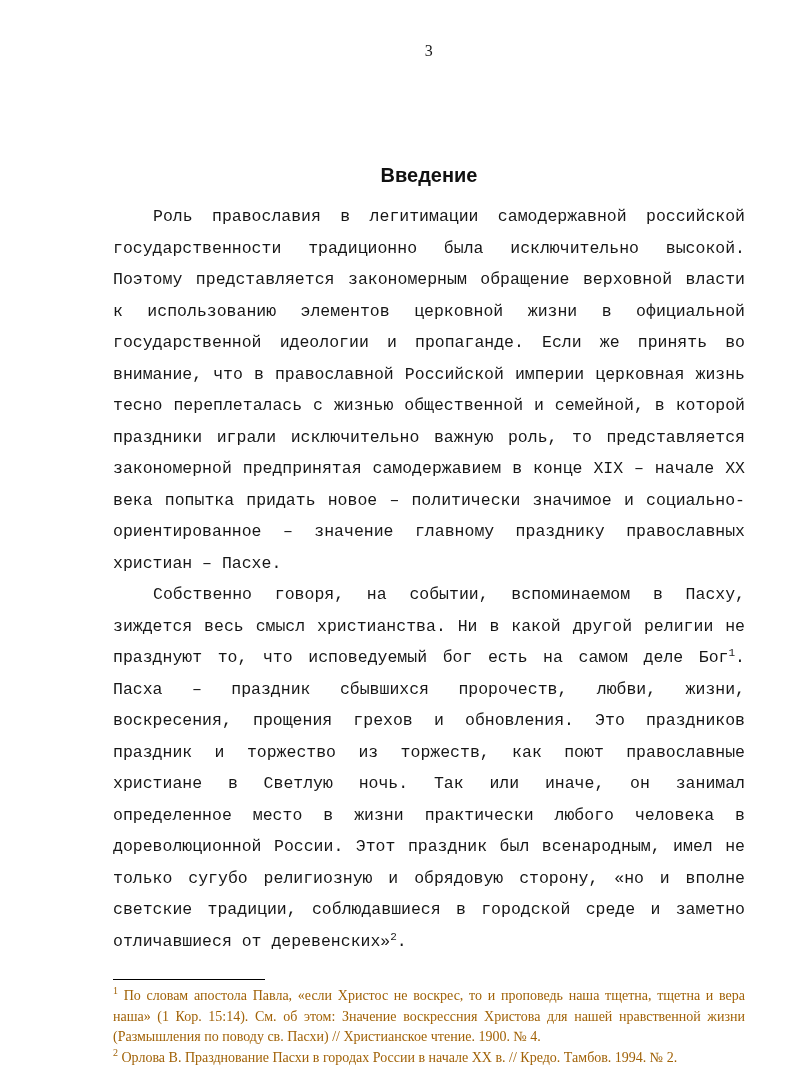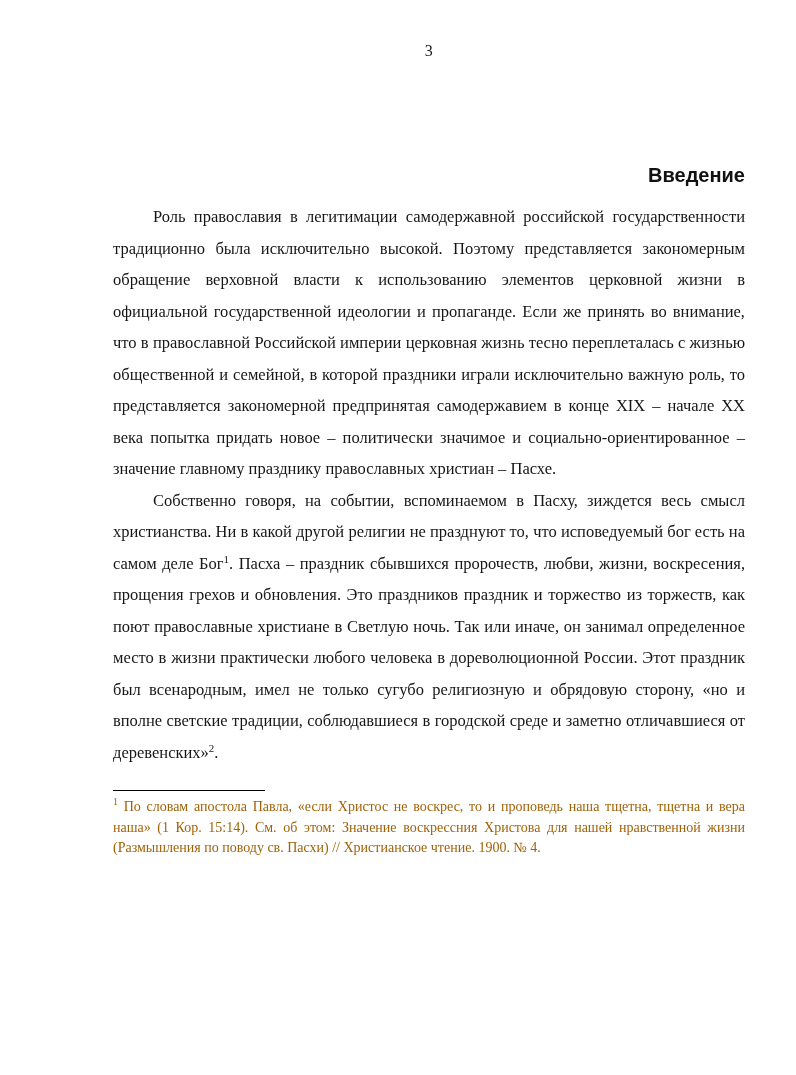--- a/index.html
+++ b/index.html
@@ -23,28 +23,29 @@
     top: 42px;
     width: 632px;
   }
   .page-number {
     text-align: center;
     font-size: 16px;
     letter-spacing: 0.5px;
   }
   .doc-title {
     margin-top: 104px;
-    text-align: right;
+    text-align: center;
     font-family: "Liberation Sans", "DejaVu Sans", sans-serif;
     font-weight: bold;
     font-size: 20px;
     color: #111111;
   }
   .body-text {
     margin-top: 14px;
+    font-family: Liberation Mono, monospace;
   }
   .body-text p {
     margin: 0;
     font-size: 16.5px;
     line-height: 31.5px;
     text-align: justify;
     text-indent: 40px;
     color: #161616;
   }
   .body-text sup {
@@ -97,17 +98,20 @@
     </div>
 
     <div class="footnote-area">
 
       <hr class="footnote-rule">
 
       <p class="footnote">
         <sup>1</sup><span> По словам апостола Павла, «если Христос не воскрес, то и проповедь наша тщетна, тщетна и вера наша» (1 Кор. 15:14). См. об этом: Значение воскрессния Христова для нашей нравственной жизни (Размышления по поводу св. Пасхи) // Христианское чтение. 1900. № 4.</span>
       </p>
 
+      <p class="footnote">
+        <sup>2</sup><span> Орлова В. Празднование Пасхи в городах России в начале XX в. // Кредо. Тамбов. 1994. № 2.</span>
+      </p>
 
     </div>
 
   </div>
 </div>
 
 </body></html>

